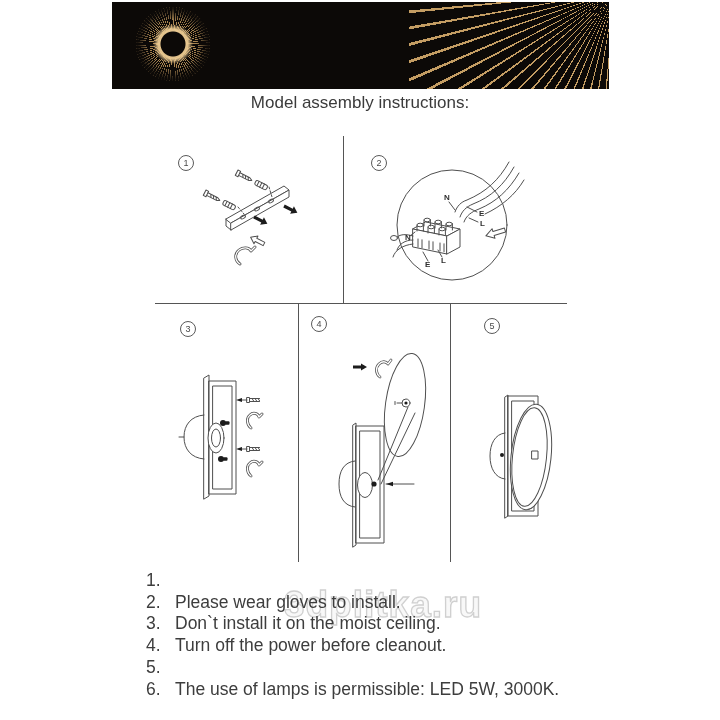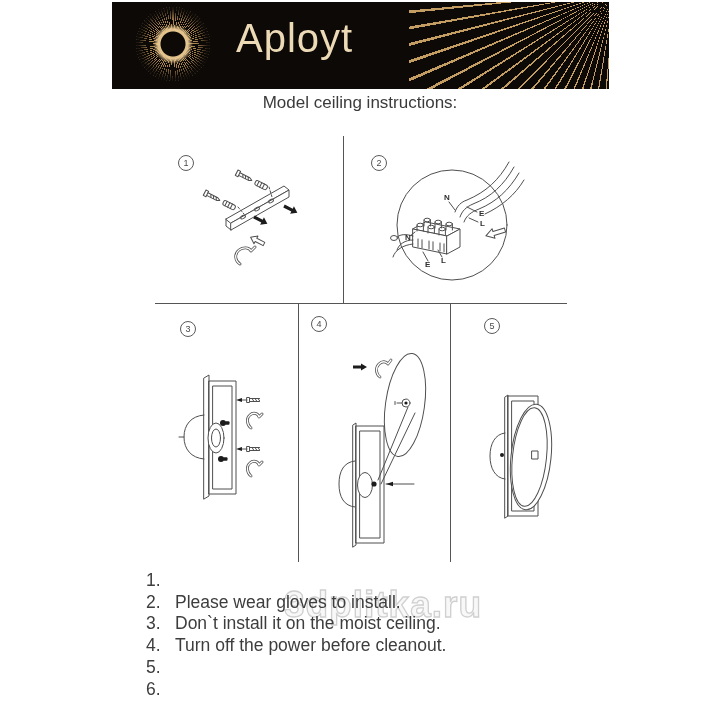--- a/index.html
+++ b/index.html
@@ -61,25 +61,24 @@
   .irow .n{width:29px;flex:none;}
 </style>
 </head>
 <body>
 
 <div>
 
   <div class="banner">
     <div class="rays"></div>
     <div class="starburst"></div>
-    <div class="brand">Aployt</div>
   </div>
 
   <div class="title">
-    <div>Model ceiling instructions:</div>
+    <div>Model assembly instructions:</div>
   </div>
 
   <div class="dv dv-top"></div>
   <div class="dv dv-h"></div>
   <div class="dv dv-b1"></div>
   <div class="dv dv-b2"></div>
 
   <div class="stepnum s1">1</div>
   <div class="stepnum s2">2</div>
   <div class="stepnum s3">3</div>
@@ -302,16 +301,17 @@
     </div>
     <div class="irow">
       <span class="n">4.</span>
       <span>Turn off the power before cleanout.</span>
     </div>
     <div class="irow">
       <span class="n">5.</span>
     </div>
     <div class="irow">
       <span class="n">6.</span>
+      <span>The use of lamps is permissible: LED 5W, 3000K.</span>
     </div>
   </div>
 
 </div>
 
 </body></html>

